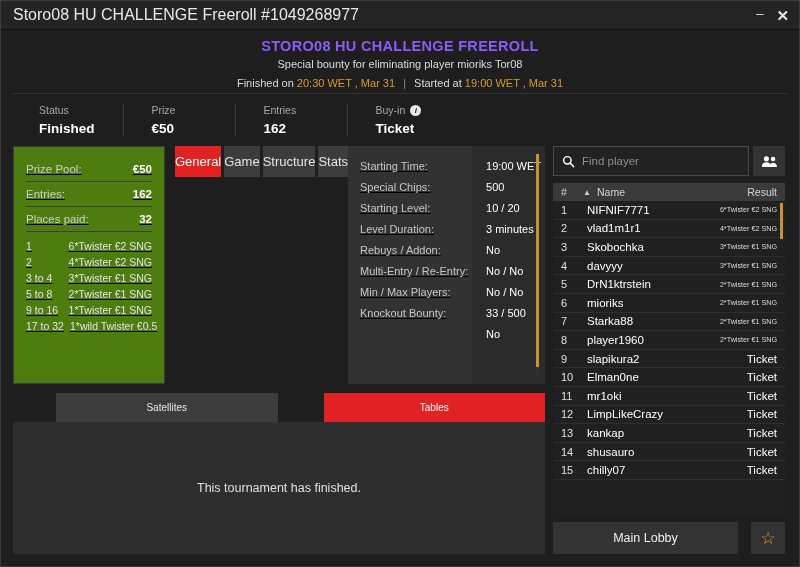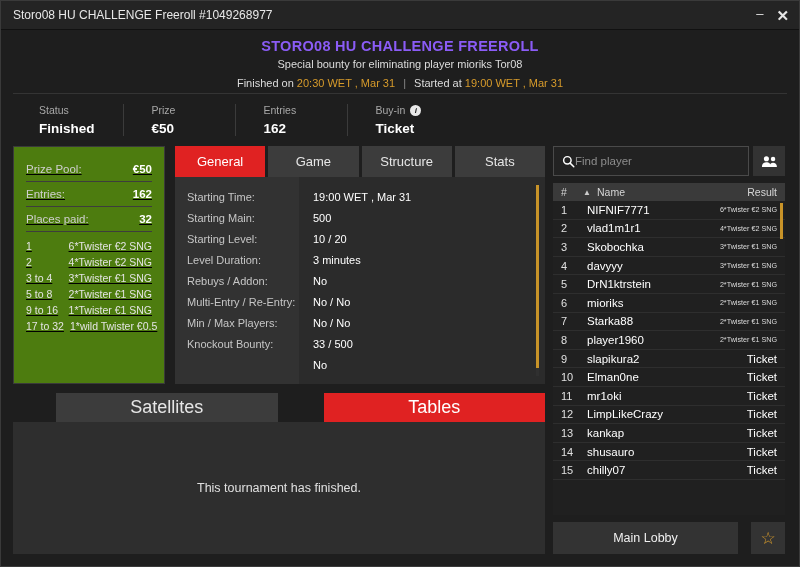--- a/index.html
+++ b/index.html
@@ -19,21 +19,21 @@
 
   
   .titlebar {
     height: 29px; flex: 0 0 29px;
     background: #242424;
     border-bottom: 1px solid #111;
     display: flex; align-items: center;
     padding: 0 10px 0 12px;
   }
   .titlebar-text {
-    font-size: 12px; color: #e8e8e8; flex: 1;
+    font-size: 16px; color: #e8e8e8; flex: 1;
     white-space: nowrap; overflow: hidden;
   }
   .win-btns { display: flex; align-items: center; gap: 13px; }
   .win-btn {
     color: #e6e6e6; font-size: 14px; line-height: 1;
     cursor: pointer; user-select: none;
   }
   .win-btn.min { font-size: 13px; position: relative; top: -2px; }
   .win-btn.close { font-weight: bold; font-size: 15px; }
 
@@ -106,36 +106,37 @@
   .pp-list { margin-top: 8px; }
   .pp-item {
     display: flex; justify-content: space-between;
     font-size: 10.5px; color: #e4e4e4; margin-bottom: 4px;
     white-space: nowrap; gap: 6px;
   }
   .pp-item .rank { flex: 0 0 auto; }
   .pp-item .prize { flex: 0 0 auto; text-align: right; }
 
   
-  .tabs-wrap { flex: 1; display: flex; flex-direction: column; min-width: 0; }
+  .tabs-wrap { flex: 1; display: flex; flex-direction: row; min-width: 0; }
   .tabs { display: flex; gap: 3px; }
   .tab {
     flex: 1; height: 31px; background: #3c3c3c; color: #e6e6e6;
     font-size: 13px; display: flex; align-items: center;
     justify-content: center; cursor: pointer; user-select: none;
   }
   .tab.active { background: #e02222; color: #ffffff; font-weight: normal; }
 
   .tabpanel {
     flex: 1; background: #2b2b2b; display: flex;
     position: relative; overflow: hidden; min-height: 0;
   }
   .kv-labels {
     width: 124px; background: #323232; padding: 10px 0 0 12px;
     flex: 0 0 124px;
+    text-decoration: underline;
   }
   .kv-values { flex: 1; padding: 10px 0 0 14px; }
   .kv-cell {
     height: 21px; font-size: 11px; color: #c6c6c6;
     white-space: nowrap; line-height: 21px;
   }
   .kv-values .kv-cell { color: #ffffff; }
   .panel-scroll {
     position: absolute; right: 6px; top: 8px; bottom: 8px;
     width: 3px; background: #303030;
@@ -143,35 +144,35 @@
   .panel-scroll .thumb {
     position: absolute; left: 0; top: 0; width: 3px; height: 96%;
     background: #c89328;
   }
 
   
   .lower { flex: 1; display: flex; flex-direction: column; min-height: 0; }
   .lower-tabs { display: flex; gap: 3px; }
   .lower-tab {
     flex: 1; height: 29px; background: #3c3c3c; color: #e6e6e6;
-    font-size: 18px; display: flex; align-items: center;
+    font-size: 10px; display: flex; align-items: center;
     justify-content: center; cursor: pointer; user-select: none; margin-left: 43px;
   }
   .lower-tab.active { background: #e02222; color: #fff; }
   .lower-panel {
     flex: 1; background: #2e2e2e; display: flex;
     align-items: center; justify-content: center;
     font-size: 12.5px; color: #e0e0e0; min-height: 0;
   }
 
   
   .searchrow { display: flex; gap: 4px; margin-bottom: 7px; }
   .searchbox {
     flex: 1; height: 30px; background: #222; border: 1px solid #4a4a4a;
-    display: flex; align-items: center; padding: 0 8px; 
+    display: flex; align-items: center; padding: 0 8px; gap: 7px;
     cursor: text;
   }
   .searchbox input {
     flex: 1; background: transparent; border: none; outline: none;
     color: #ddd; font-size: 11.5px;
     font-family: "Liberation Sans", sans-serif;
   }
   .searchbox input::placeholder { color: #8d8d8d; }
   .people-btn {
     width: 32px; height: 30px; background: #333;
@@ -324,21 +325,21 @@
         <div class="tabs-wrap">
           <div class="tabs">
             <div class="tab active">General</div>
             <div class="tab">Game</div>
             <div class="tab">Structure</div>
             <div class="tab">Stats</div>
           </div>
           <div class="tabpanel">
             <div class="kv-labels">
               <div class="kv-cell">Starting Time:</div>
-              <div class="kv-cell">Starting Main:</div>
+              <div class="kv-cell">Special Chips:</div>
               <div class="kv-cell">Starting Level:</div>
               <div class="kv-cell">Level Duration:</div>
               <div class="kv-cell">Rebuys / Addon:</div>
               <div class="kv-cell">Multi-Entry / Re-Entry:</div>
               <div class="kv-cell">Min / Max Players:</div>
               <div class="kv-cell">Knockout Bounty:</div>
             </div>
             <div class="kv-values">
               <div class="kv-cell">19:00 WET , Mar 31</div>
               <div class="kv-cell">500</div>

